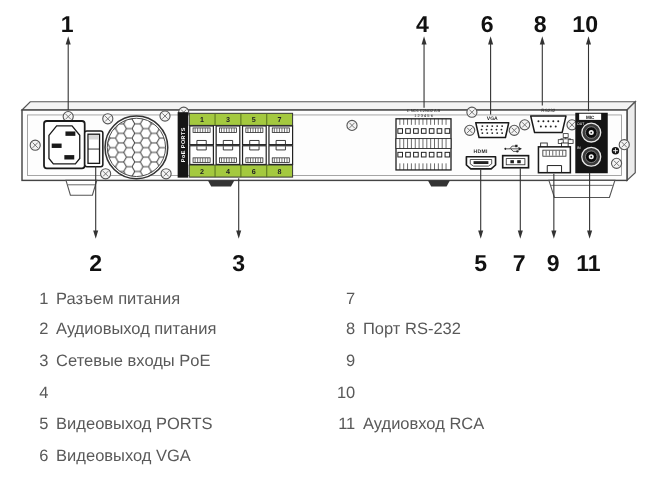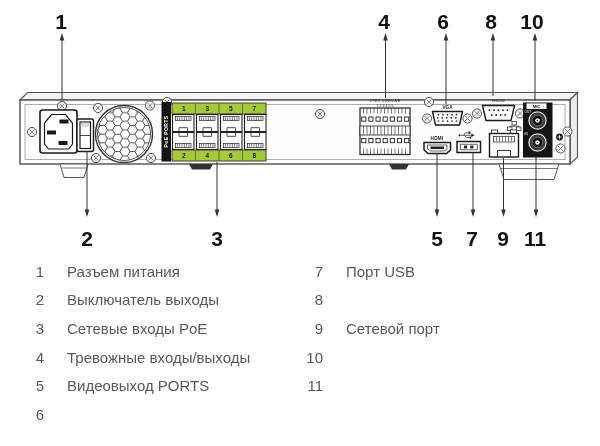--- a/index.html
+++ b/index.html
@@ -5,21 +5,21 @@
   html,body{margin:0;padding:0;background:#fff;}
   #stage{position:relative;width:600px;height:446px;background:#fff;overflow:hidden;
          font-family:"Liberation Sans",sans-serif;}
   #devsvg{position:absolute;left:0;top:0;}
   svg text{font-family:"Liberation Sans",sans-serif;}
   .callout-num{font-size:21px;font-weight:bold;fill:#111;}
   .tiny{fill:#222;}
   .legend{position:absolute;top:257px;color:#595959;font-size:15px;}
   .legend .lrow{display:flex;height:28.6px;align-items:center;}
   .lnum{display:inline-block;width:28px;text-align:right;flex:0 0 28px;}
-  .llabel{margin-left:23px;white-space:nowrap;}
+  .llabel{margin-left:7px;white-space:nowrap;}
   #legend-left{left:16px;width:280px;}
   #legend-right{left:295px;width:290px;}
 </style>
 </head>
 <body>
 
 <div id="stage">
 
 <svg id="devsvg" width="600" height="446" viewBox="0 0 600 446">
   <defs>
@@ -286,51 +286,51 @@
   </g>
 </svg>
 
 <div class="legend" id="legend-left">
   <div class="lrow">
         <span class="lnum">1</span>
         <span class="llabel">Разъем питания</span>
       </div>
   <div class="lrow">
         <span class="lnum">2</span>
-        <span class="llabel">Выключатель выходы</span>
+        <span class="llabel">Аудиовыход питания</span>
       </div>
   <div class="lrow">
         <span class="lnum">3</span>
         <span class="llabel">Сетевые входы PoE</span>
       </div>
   <div class="lrow">
         <span class="lnum">4</span>
-        <span class="llabel">Тревожные входы/выходы</span>
       </div>
   <div class="lrow">
         <span class="lnum">5</span>
         <span class="llabel">Видеовыход PORTS</span>
       </div>
   <div class="lrow">
         <span class="lnum">6</span>
+        <span class="llabel">Видеовыход VGA</span>
       </div>
 </div>
 <div class="legend" id="legend-right">
   <div class="lrow">
         <span class="lnum">7</span>
-        <span class="llabel">Порт USB</span>
       </div>
   <div class="lrow">
         <span class="lnum">8</span>
+        <span class="llabel">Порт RS-232</span>
       </div>
   <div class="lrow">
         <span class="lnum">9</span>
-        <span class="llabel">Сетевой порт</span>
       </div>
   <div class="lrow">
         <span class="lnum">10</span>
       </div>
   <div class="lrow">
         <span class="lnum">11</span>
+        <span class="llabel">Аудиовход RCA</span>
       </div>
 </div>
 
 </div>
 
 </body></html>

